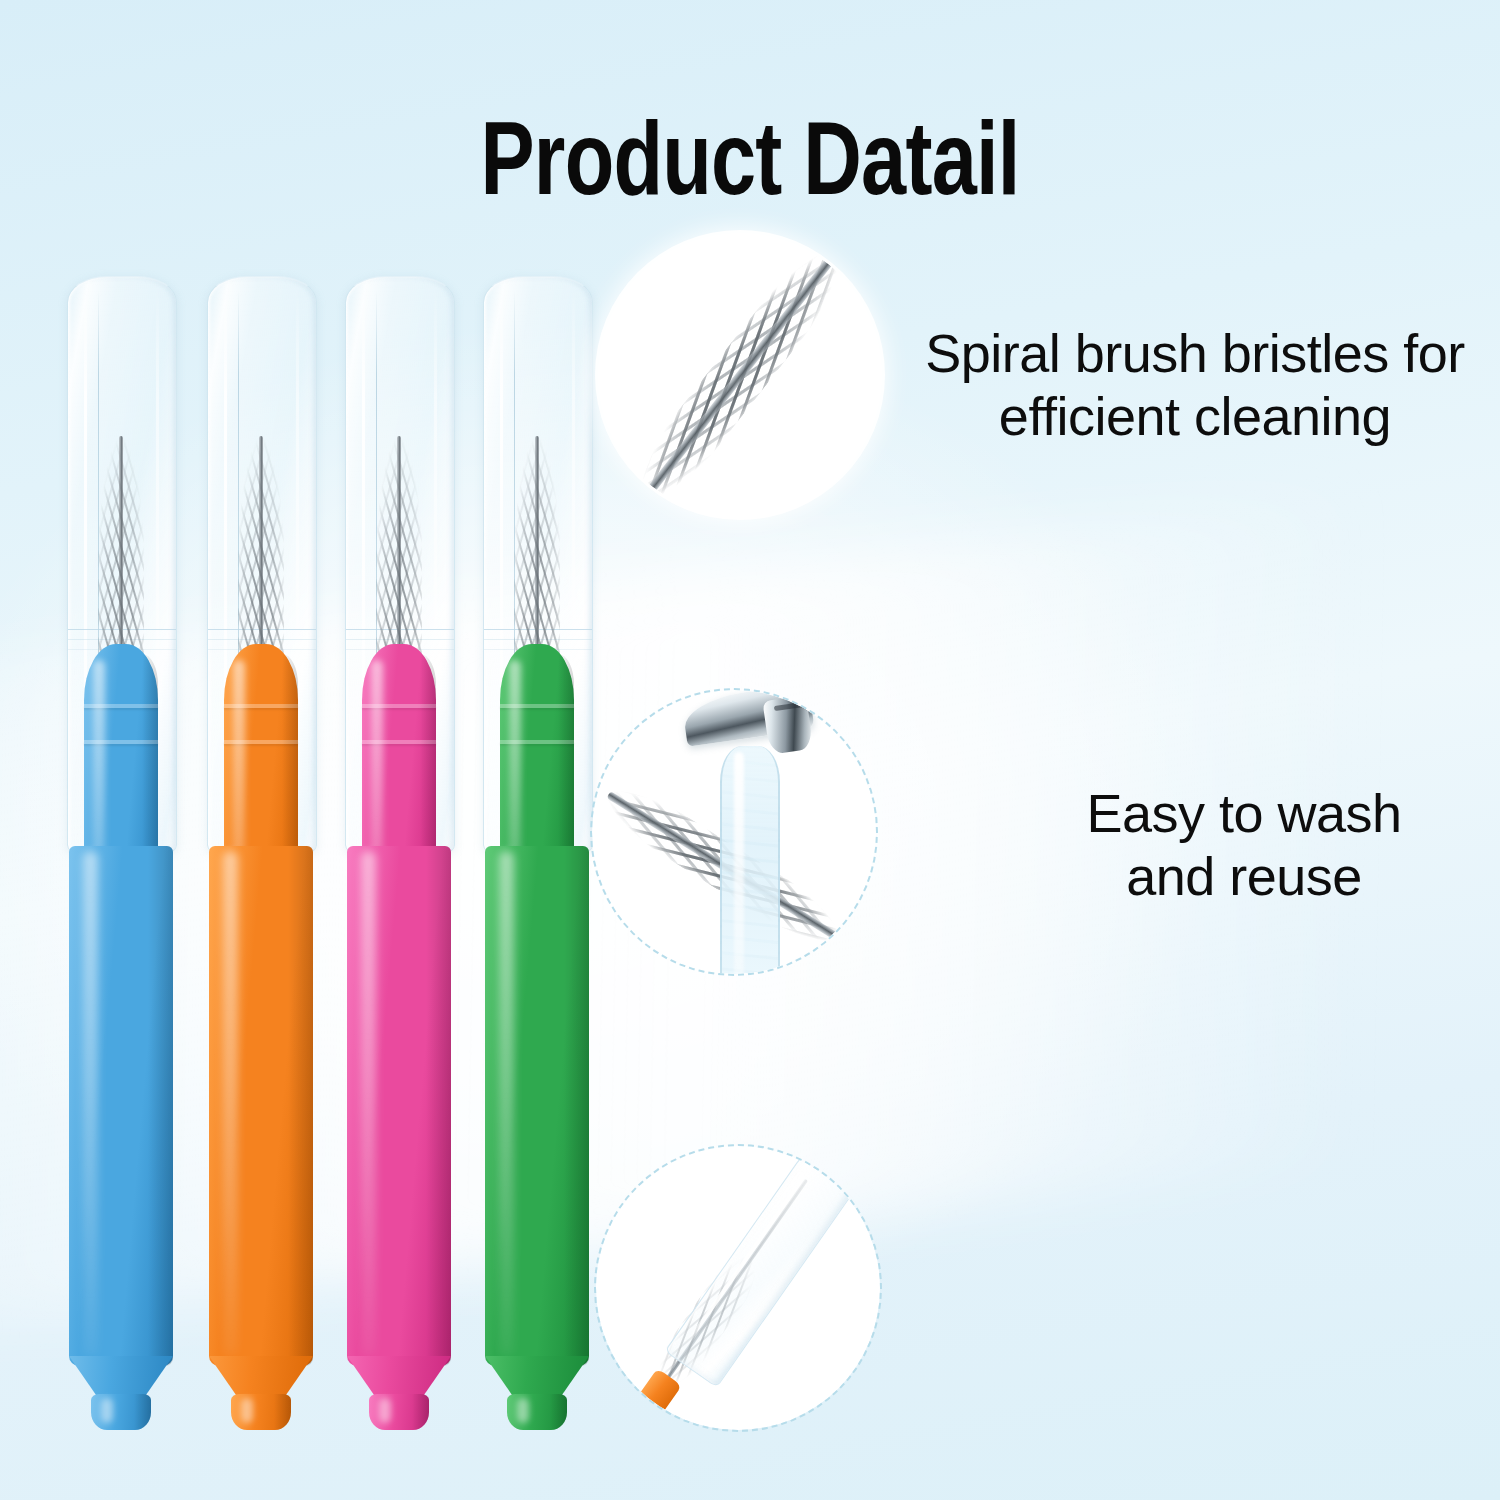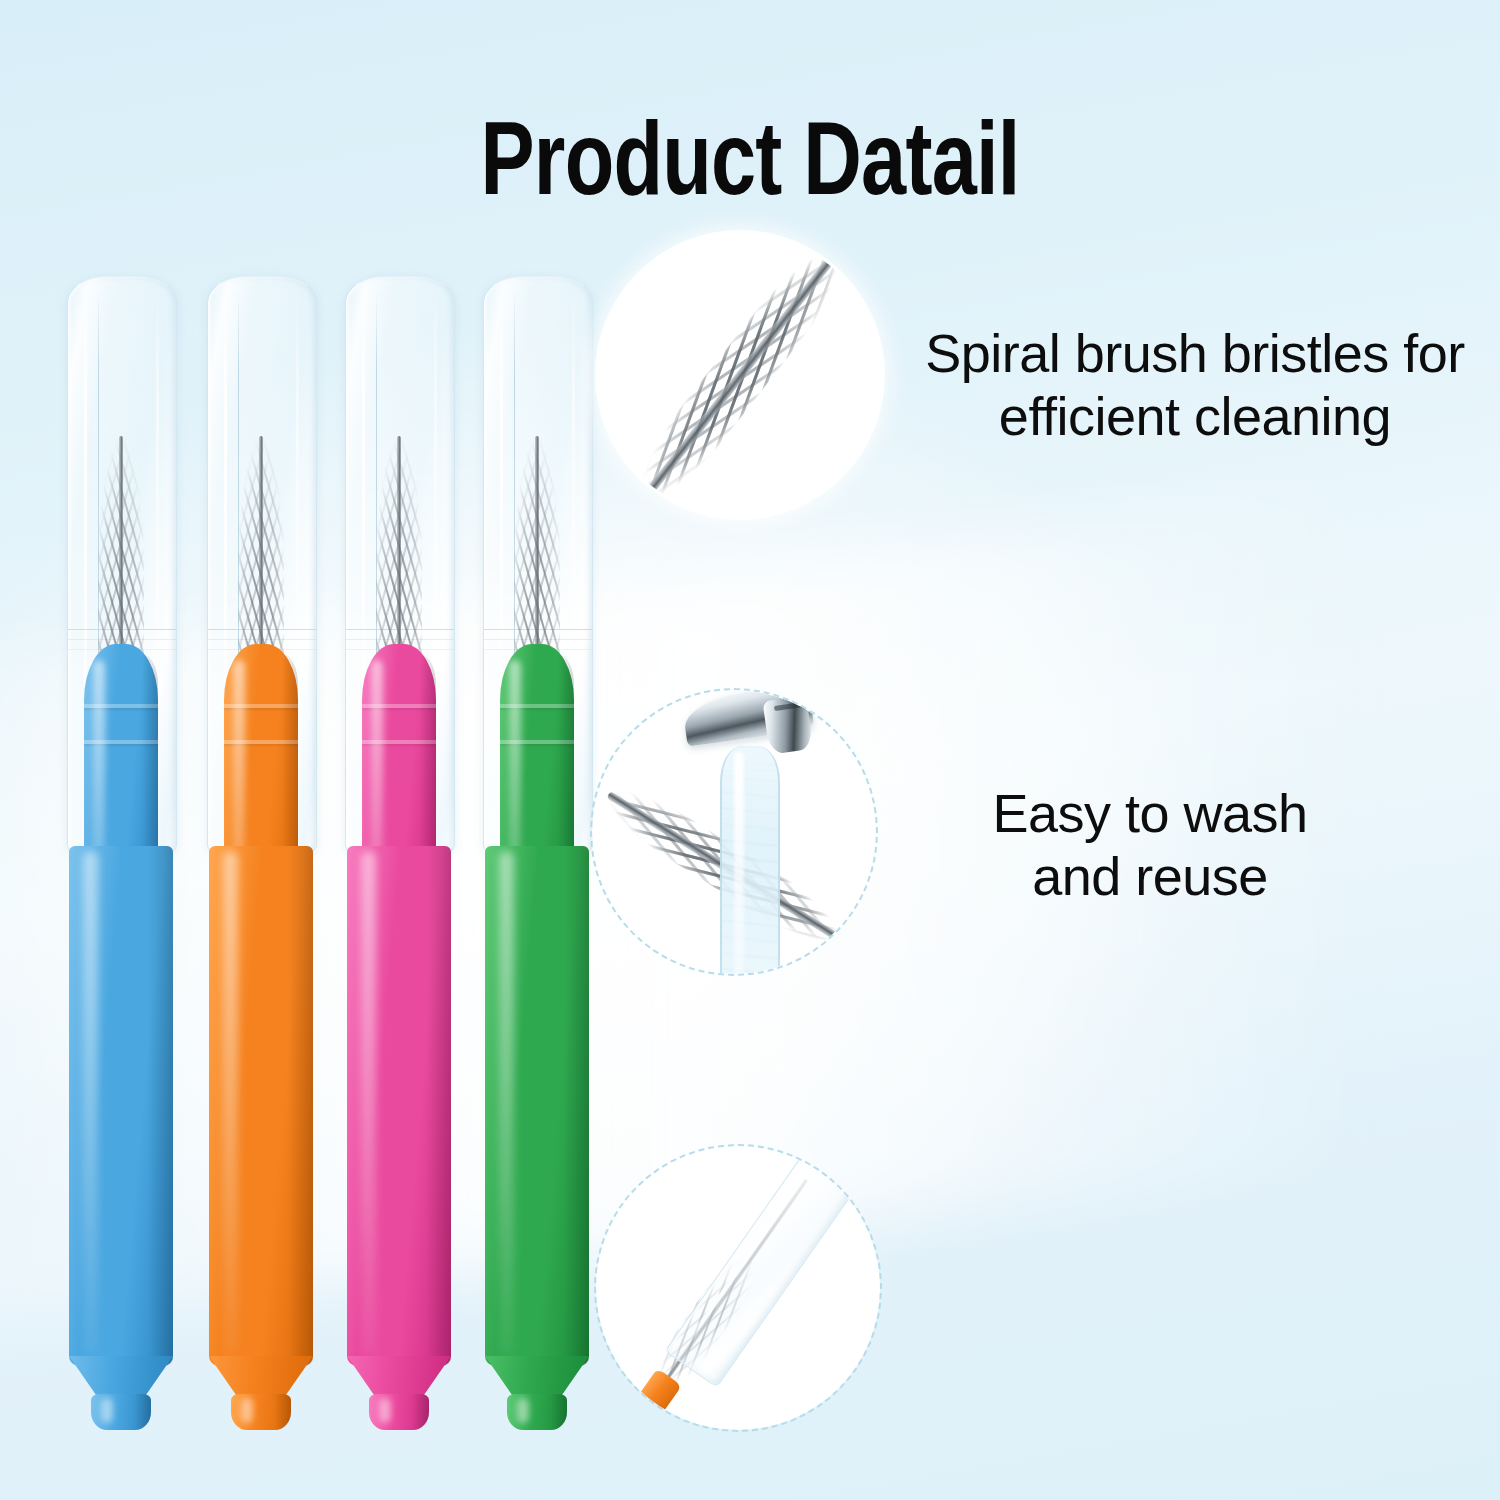--- a/index.html
+++ b/index.html
@@ -660,21 +660,21 @@
         </div>
         <div class="water"></div>
         <div class="water-hi"></div>
         <div class="faucet">
           <div class="spout"></div>
           <div class="collar"></div>
           <div class="band"></div>
         </div>
       </div>
     </div>
-    <div class="caption" style="left:910px;top:782px;width:480px">Easy to wash
+    <div class="caption" style="left:1004px;top:782px;width:480px">Easy to wash
 and reuse</div>
   </div>
 
   <div class="feature" style="left:0;top:0;width:1500px;height:1500px">
     <div class="circle dashed" style="left:594px;top:1144px">
       <div class="circle-inner">
         <div class="capped" style="transform:translate(-50%,-50%) rotate(35deg)">
           <div class="shaft"></div>
           <div class="bristles3"></div>
           <div class="orange-tip" style="background:linear-gradient(95deg,#ffa74f,#f5821f 45%,#dd6a08)"></div>

